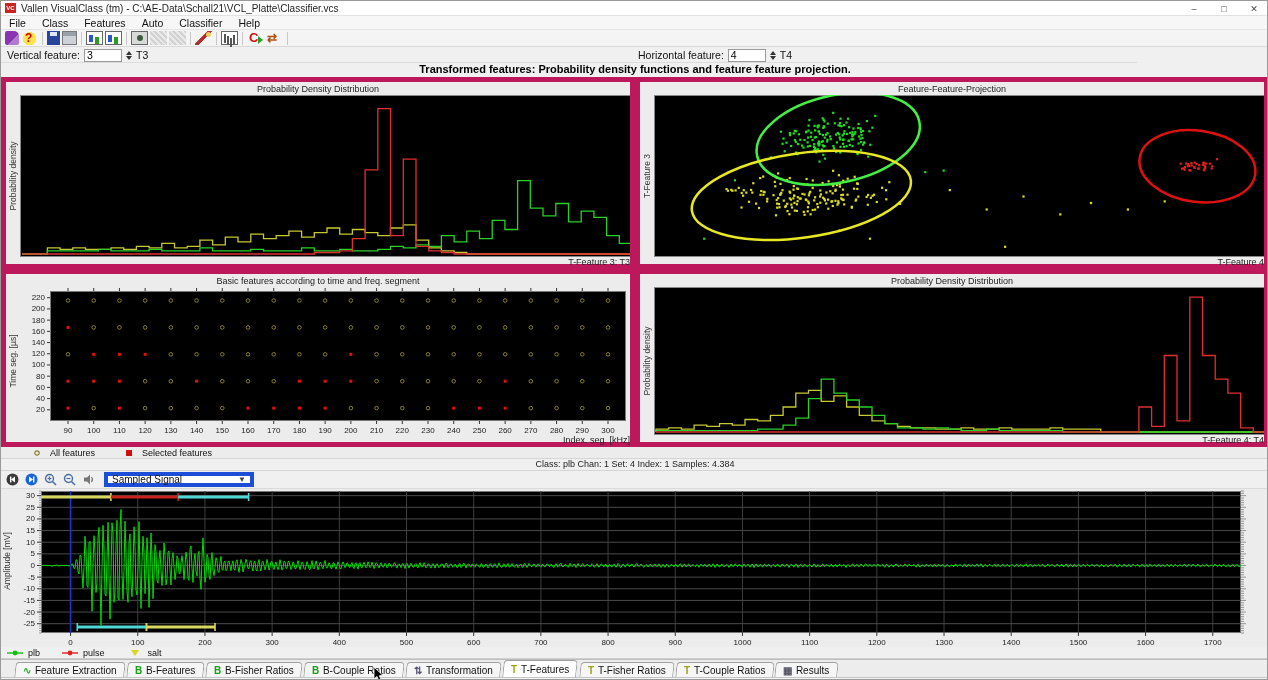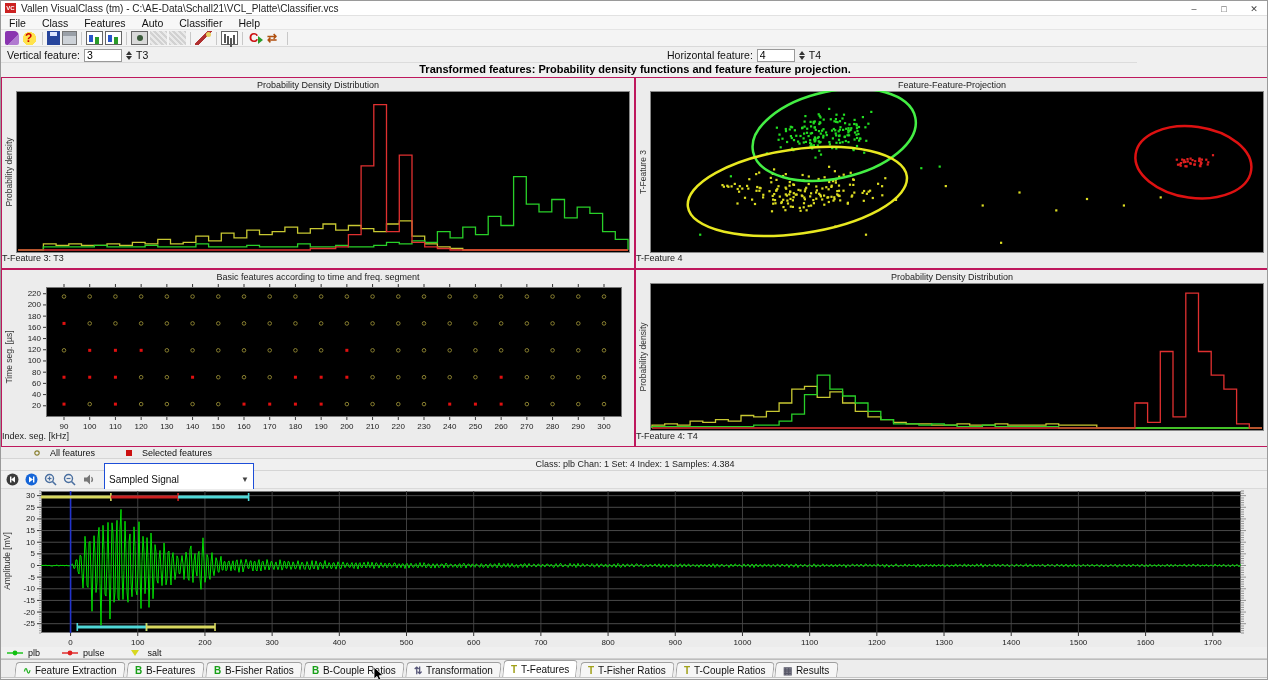--- a/index.html
+++ b/index.html
@@ -51,41 +51,41 @@
   .featinput{width:38px;height:13px;border:1px solid #9a9a9a;background:#fff;font-size:10.5px;
              font-family:"Liberation Sans",sans-serif;padding:0 2px;}
   .spinner{display:flex;flex-direction:column;gap:1px;}
   .spinner i{width:0;height:0;display:block;}
   .spin-up{border-left:3px solid transparent;border-right:3px solid transparent;border-bottom:4px solid #333;}
   .spin-dn{border-left:3px solid transparent;border-right:3px solid transparent;border-top:4px solid #333;}
   
   #headerline{position:absolute;left:0;top:62px;width:1268px;height:14px;text-align:center;
               font-weight:bold;font-size:11px;color:#000;}
   
-  .panel{position:absolute;background:#ececec;border:1px solid #be185d;}
+  .panel{position:absolute;background:#ececec;border:5px solid #be185d;}
   #panelTL{left:0;top:76px;width:634px;height:192px;}
   #panelTR{left:634px;top:76px;width:634px;height:192px;}
   #panelML{left:0;top:268px;width:634px;height:178px;}
   #panelMR{left:634px;top:268px;width:634px;height:178px;}
   .chart-title{height:13px;text-align:center;font-size:9px;color:#222;padding-top:2px;}
   .chart-body{display:flex;}
   .ylabel{width:14px;display:flex;align-items:center;justify-content:center;}
   .ylabel span{transform:rotate(-90deg);white-space:nowrap;font-size:8.5px;color:#333;}
-  .xlabel{height:13px;text-align:left;font-size:9px;color:#222;}
+  .xlabel{height:13px;text-align:right;font-size:9px;color:#222;}
   
   #legendrow{position:absolute;left:0;top:446px;width:1268px;height:12px;background:#ececec;
              display:flex;align-items:center;gap:26px;padding-left:28px;font-size:9px;border-bottom:1px solid #d5d5d5;text-align:center;}
   .lg-item{display:flex;align-items:center;gap:5px;}
   #statusrow{position:absolute;left:0;top:458px;width:1268px;height:12px;background:#f0f0f0;
              text-align:center;font-size:9px;color:#222;border-bottom:1px solid #d5d5d5;}
   
   #wavebar{position:absolute;left:0;top:470px;width:1268px;height:18px;background:#f0f0f0;
            display:flex;align-items:center;gap:4px;padding-left:4px;border-bottom:1px solid #dadada;}
   .wbtn{width:15px;height:15px;display:flex;align-items:center;justify-content:center;}
-  #sigselect{width:150px;height:33px;border:1px solid #1d4ed8;background:#fff;display:flex;
+  #sigselect{width:150px;height:15px;border:4px solid #1d4ed8;background:#fff;display:flex;
              align-items:center;font-size:10px;padding:0 4px;margin-left:4px;}
   #sigselect .chev{margin-left:auto;font-size:8px;color:#444;}
   
   #wavewrap{position:absolute;left:0;top:488px;width:1268px;height:158px;background:#ececec;}
   #wave-ylabel{position:absolute;left:-1px;top:0;height:144px;width:14px;display:flex;align-items:center;justify-content:center;}
   #wave-ylabel span{transform:rotate(-90deg);white-space:nowrap;font-size:8.5px;color:#333;}
   
   #serieslegend{position:absolute;left:0;top:646px;width:1268px;height:12px;background:#f0f0f0;
                 display:flex;align-items:center;gap:22px;padding-left:6px;font-size:9px;border-bottom:1px solid #cfcfcf;}
   #tabsrow{position:absolute;left:0;top:658px;width:1268px;height:18px;background:#ededed;
@@ -151,21 +151,21 @@
   <div id="featrow">
     <div class="featgroup" style="left:6px;">
       <span>Vertical feature:</span>
       <input class="featinput" value="3" style="">
       <span class="spinner">
           <i class="spin-up"></i>
           <i class="spin-dn"></i>
         </span>
       <span>T3</span>
     </div>
-    <div class="featgroup" style="left:666px;">
+    <div class="featgroup" style="left:637px;">
       <span>Horizontal feature:</span>
       <input class="featinput" value="4" style="">
       <span class="spinner">
           <i class="spin-up"></i>
           <i class="spin-dn"></i>
         </span>
       <span>T4</span>
     </div>
   </div>
 

